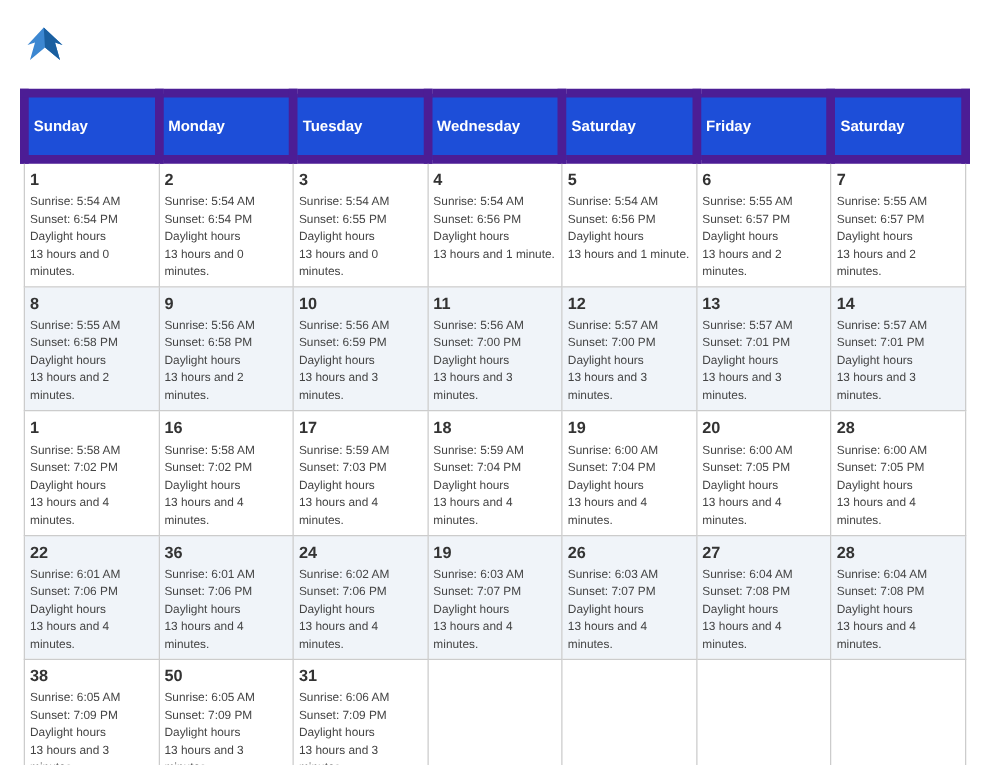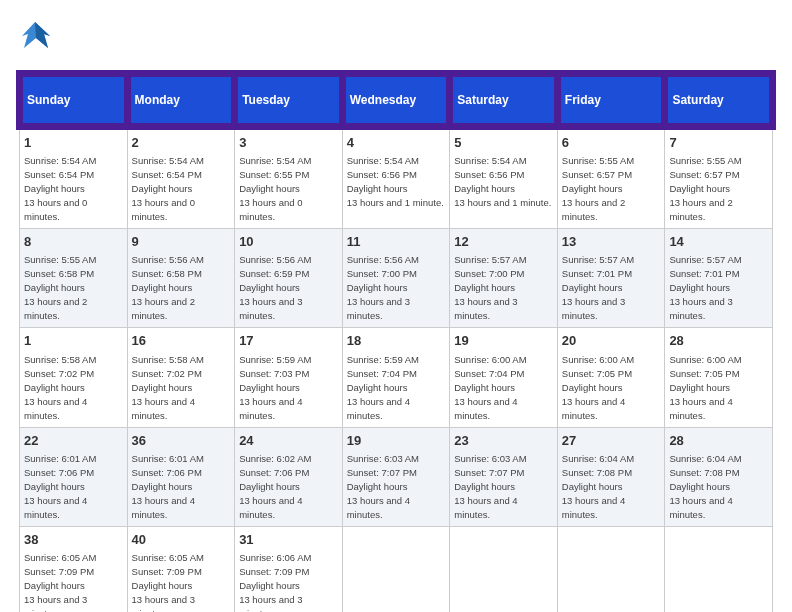--- a/index.html
+++ b/index.html
@@ -354,21 +354,21 @@
         <td>
         <span class="day-num">19</span>
         <span class="day-info">
           Sunrise: 6:03 AM<br>
           Sunset: 7:07 PM<br>
           Daylight hours<br>
           13 hours and 4 minutes.
         </span>
       </td>
         <td>
-        <span class="day-num">23</span>
+        <span class="day-num">26</span>
         <span class="day-info">
           Sunrise: 6:03 AM<br>
           Sunset: 7:07 PM<br>
           Daylight hours<br>
           13 hours and 4 minutes.
         </span>
       </td>
         <td>
         <span class="day-num">27</span>
         <span class="day-info">
@@ -392,21 +392,21 @@
         <td>
         <span class="day-num">38</span>
         <span class="day-info">
           Sunrise: 6:05 AM<br>
           Sunset: 7:09 PM<br>
           Daylight hours<br>
           13 hours and 3 minutes.
         </span>
       </td>
         <td>
-        <span class="day-num">40</span>
+        <span class="day-num">50</span>
         <span class="day-info">
           Sunrise: 6:05 AM<br>
           Sunset: 7:09 PM<br>
           Daylight hours<br>
           13 hours and 3 minutes.
         </span>
       </td>
         <td>
         <span class="day-num">31</span>
         <span class="day-info">

